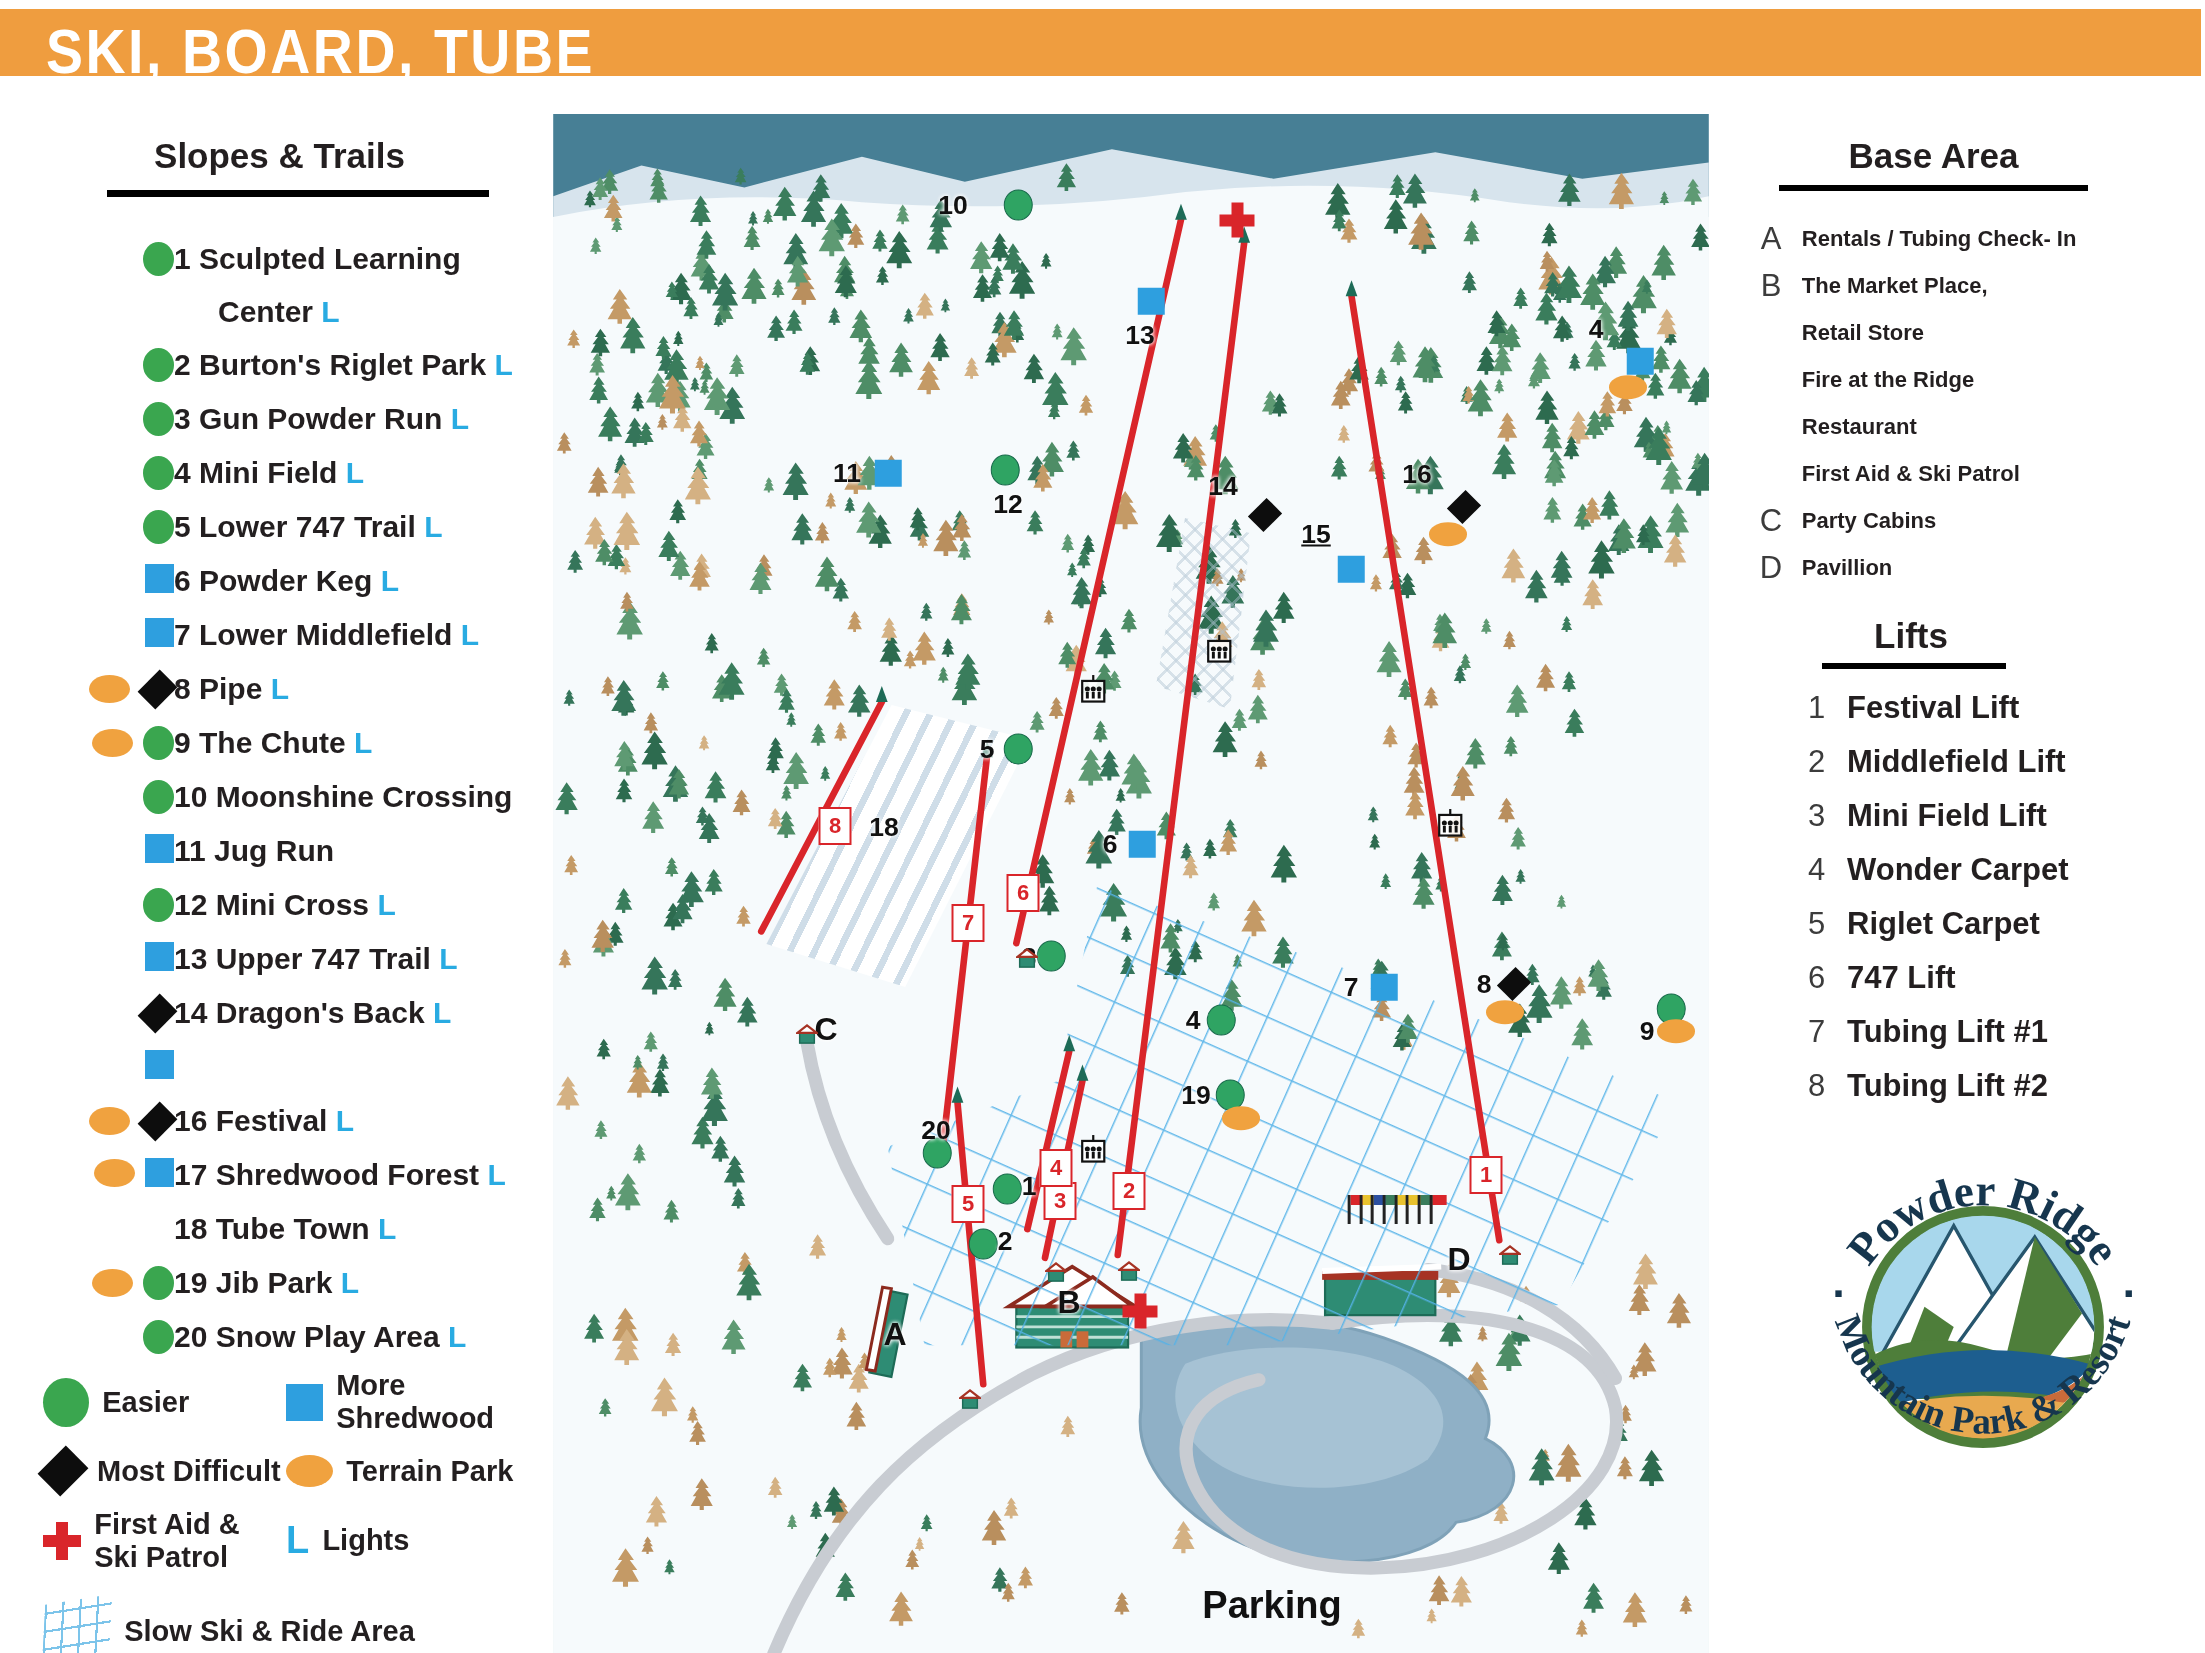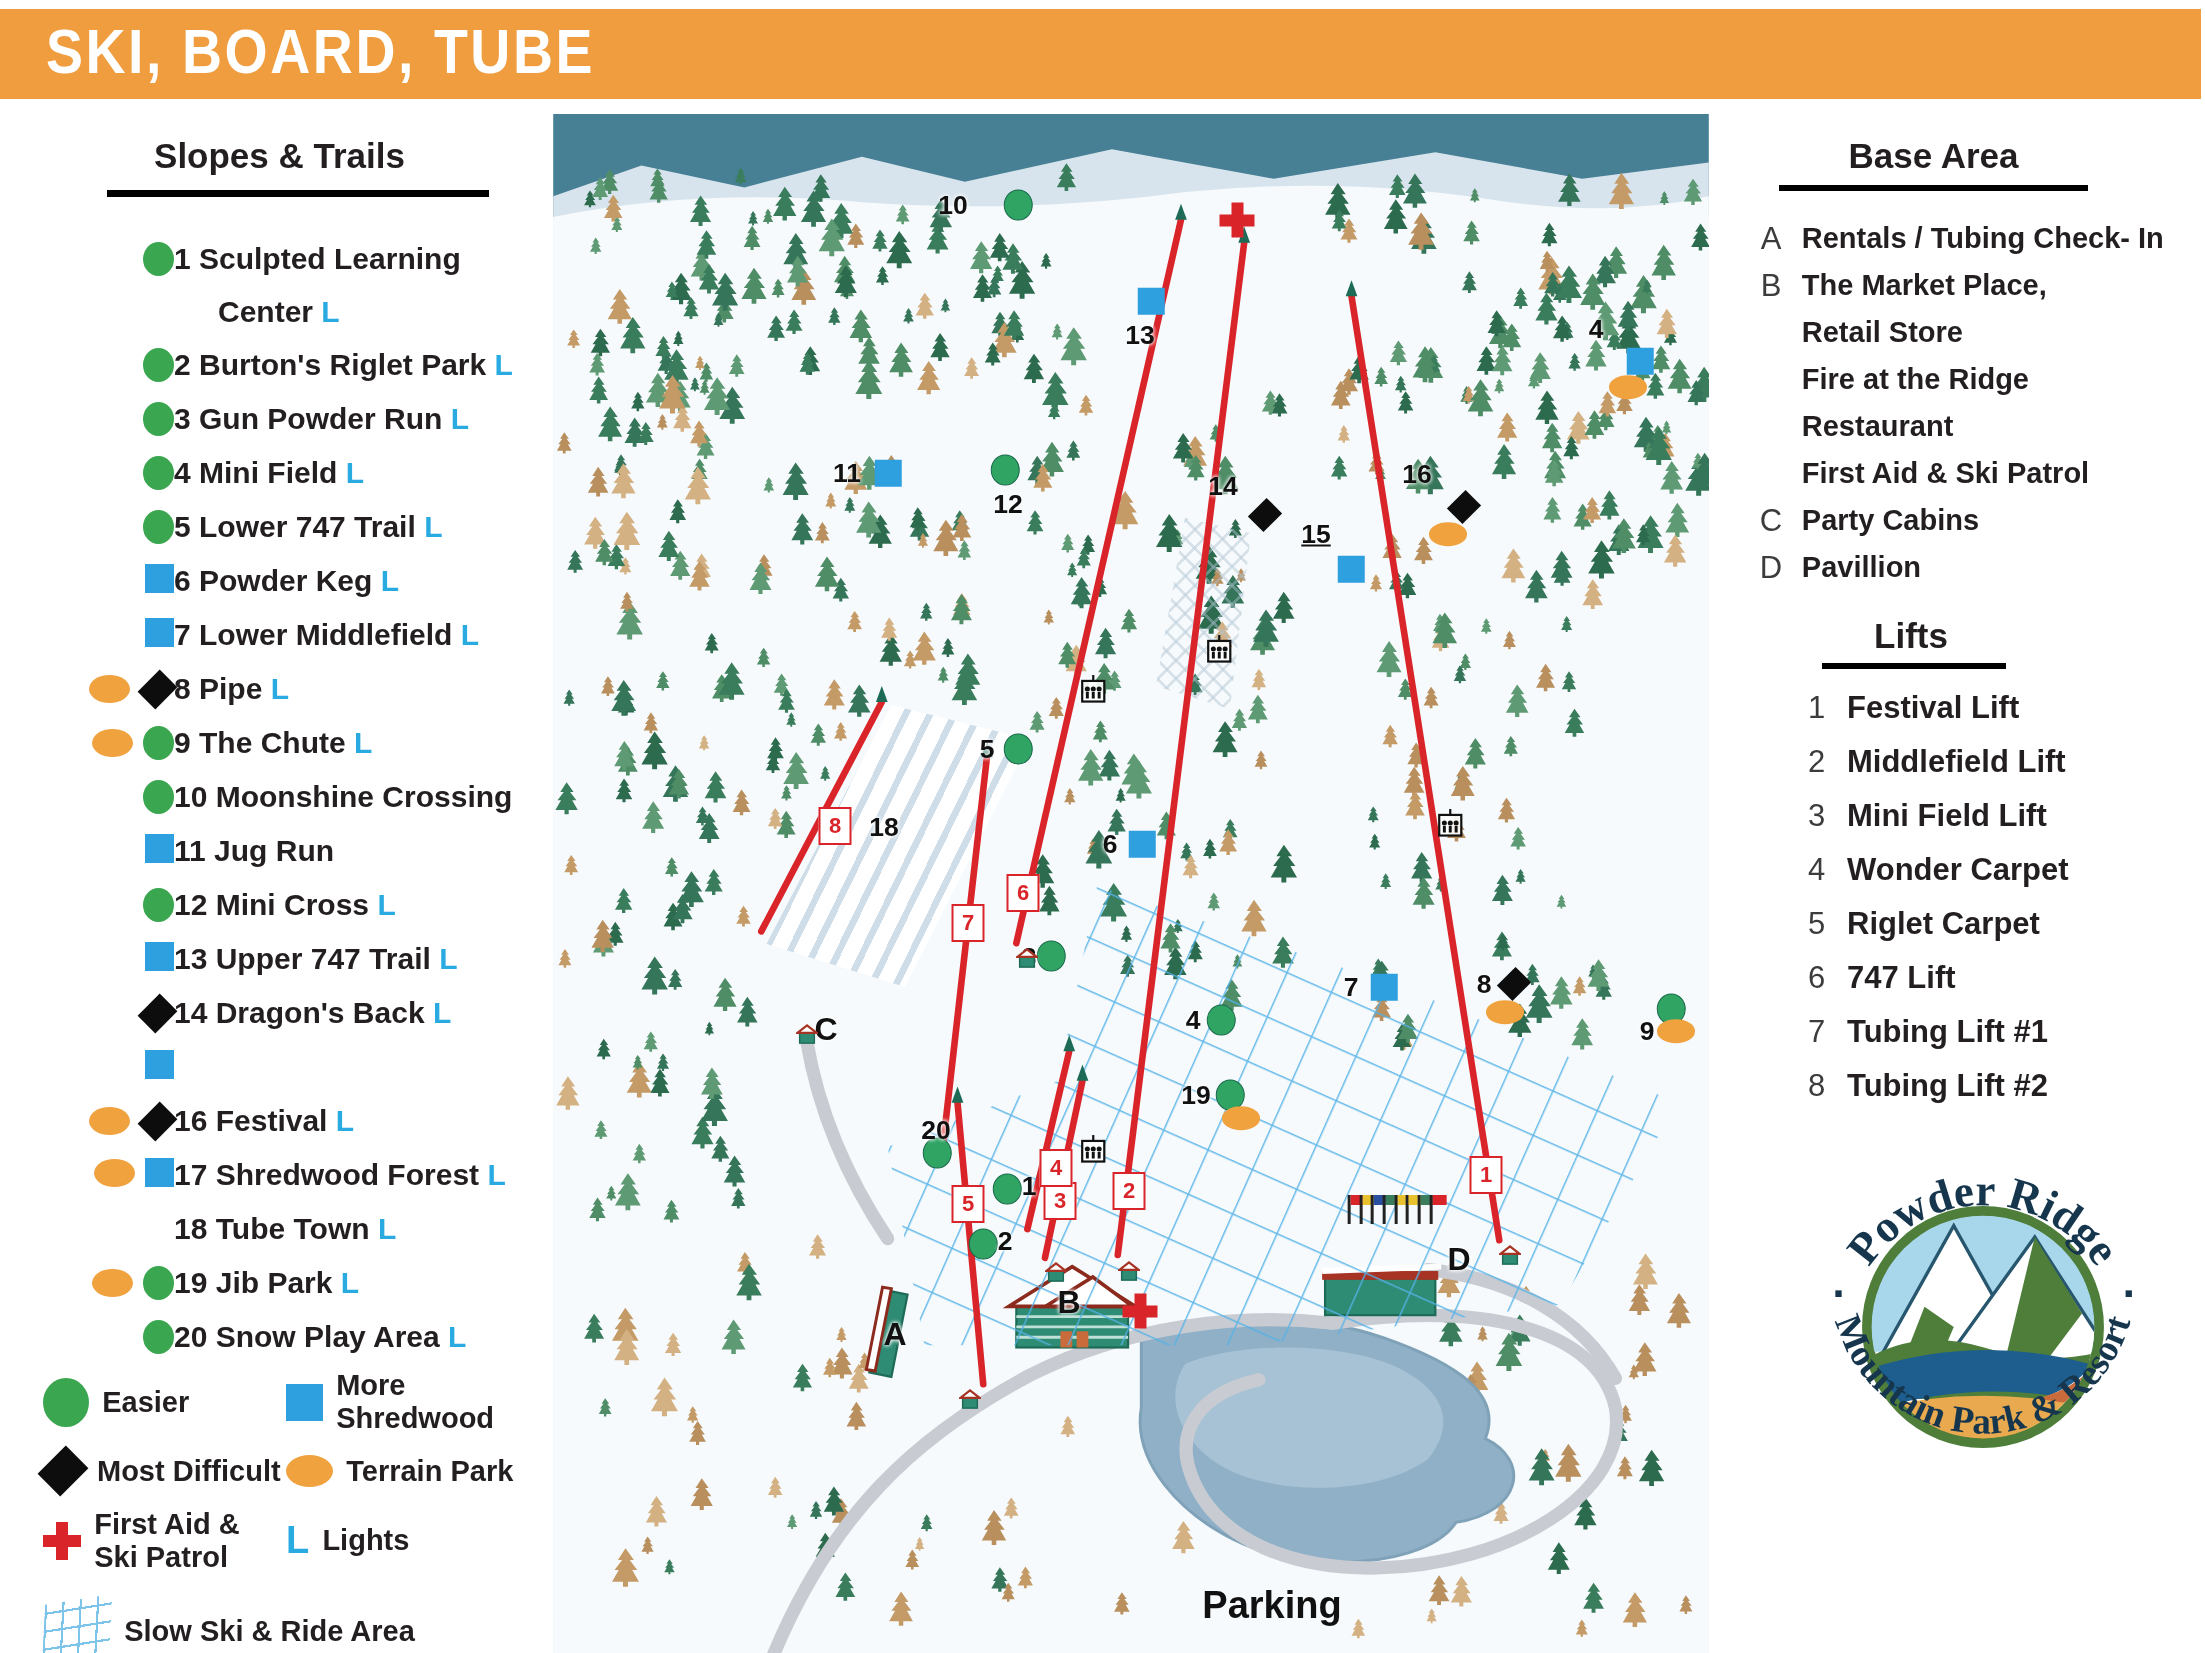--- a/index.html
+++ b/index.html
@@ -1,19 +1,19 @@
 <!DOCTYPE html>
 <html style="font-size:11.8px"><head>
 <meta charset="utf-8">
 <style>
   html,body{margin:0;padding:0;background:#ffffff;}
   body{width:2205px;height:1654px;position:relative;font-family:"Liberation Sans",sans-serif;color:#231f20;overflow:hidden;}
   .abs{position:absolute;}
   
-  #header{left:0;top:8.8px;width:2201px;height:90px;text-align:right;}
+  #header{left:0;top:8.8px;width:2201px;height:67px;text-align:right;}
   #header-title{left:46px;top:5.9px;font-size:63px;font-weight:bold;color:#fff;letter-spacing:2.9px;transform:scaleX(.88);transform-origin:left center;white-space:nowrap;}
   
   #trails-heading{left:0px;top:136px;width:559px;text-align:center;font-size:35px;font-weight:bold;}
   #trails-rule{left:107px;top:190px;width:382px;height:6.6px;background:#000;}
   #trail-list{left:43px;top:232px;width:500px;}
   .trail-row{display:flex;align-items:flex-start;min-height:54px;}
   .trail-icons{width:131px;flex:none;display:flex;justify-content:flex-end;align-items:center;gap:10.3px;padding-top:10.3px;}
   .trail-text{font-size:30px;font-weight:bold;line-height:53px;padding-left:44px;text-indent:-44px;}
   .lightsL{color:#29abe2;}
   .ic{display:inline-block;flex:none;}
@@ -34,21 +34,21 @@
      background:
       repeating-linear-gradient(90deg,#7cc4ea 0 2.2px,transparent 2.2px 17.6px),
       repeating-linear-gradient(0deg,#7cc4ea 0 2.2px,transparent 2.2px 17.6px);}
   
   .r-heading{font-size:35px;font-weight:bold;text-align:center;}
   #base-heading{left:1757px;top:136px;width:353px;}
   #base-rule{left:1779px;top:185px;width:309px;height:5.9px;background:#000;}
   #base-list{left:1752px;top:215px;width:441px;}
   .base-row{display:flex;gap:11.8px;}
   .base-letter{width:38px;flex:none;font-size:31px;color:#3c3c3c;line-height:47px;text-align:center;}
-  .base-text{font-size:29px;font-weight:bold;line-height:47px;}
+  .base-text{font-size:22px;font-weight:bold;line-height:47px;}
   #lifts-heading{left:1808px;top:616px;width:206px;}
   #lifts-rule{left:1822px;top:663px;width:184px;height:5.9px;background:#000;}
   #lift-list{left:1802px;top:682px;width:397px;}
   .lift-row{display:flex;gap:16px;align-items:baseline;min-height:54px;}
   .lift-num{width:29px;flex:none;font-size:31px;color:#3c3c3c;text-align:center;line-height:51px;}
   .lift-name{font-size:31px;font-weight:bold;line-height:51px;}
   
   #map{left:553px;top:114px;width:1156px;height:1540px;background:linear-gradient(#f2f7fa,#eef3f7);}
   #map svg{position:absolute;left:0;top:0;}
   .mk{position:absolute;transform:translate(-50%,-50%);}

